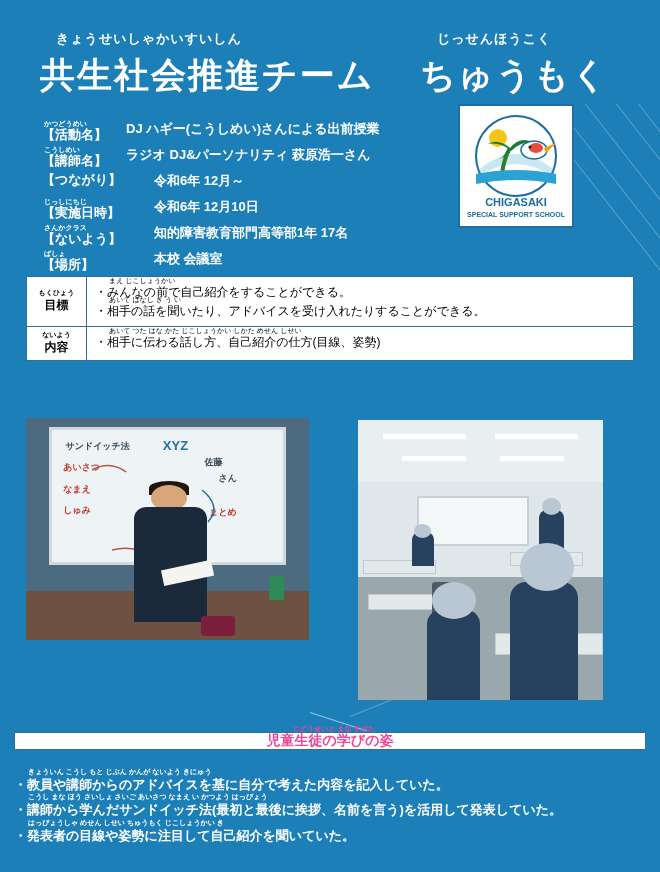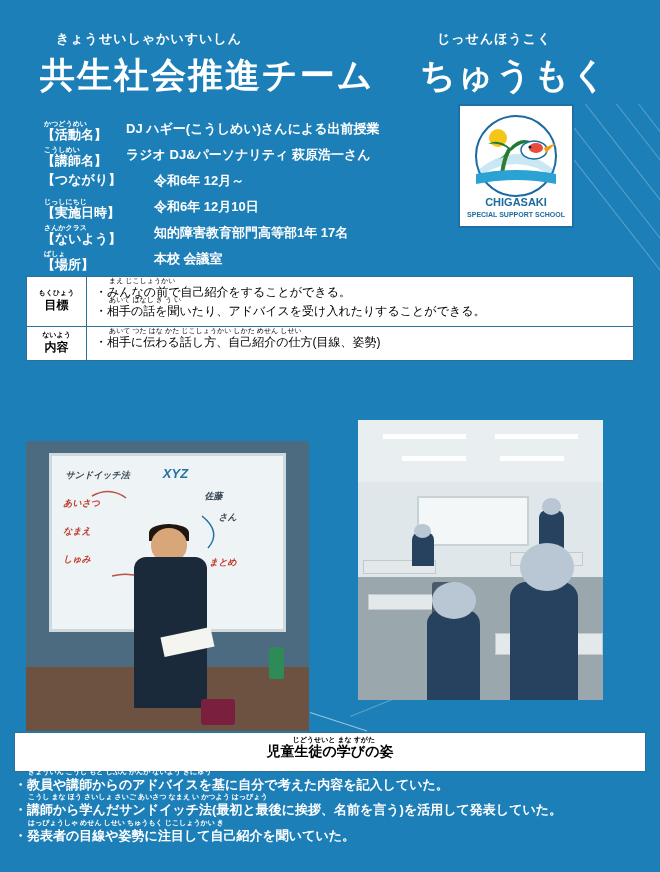--- a/index.html
+++ b/index.html
@@ -84,21 +84,21 @@
     font-size:12px; color:#000; line-height:1.55; position:relative;
   }
   .bullet .rb {
     font-size:7px; position:absolute; top:-7px; white-space:nowrap;
   }
 
   
   .photo {
     position:absolute; background:#4c6b80; overflow:hidden;
   }
-  .photo-left { left:26px; top:441px; width:283px; height:290px;font-style:italic; }
+  .photo-left { left:26px; top:418px; width:283px; height:222px; }
   .photo-right { left:358px; top:420px; width:245px; height:280px; }
 
   
   .wb {
     position:absolute; left:8%; top:4%; width:84%; height:62%;
     background:#eef3f6; border:3px solid #cfd8dd;
   }
   .wb-text { position:absolute; color:#3a4a55; font-size:9px; font-weight:bold; }
   .wb-red { color:#c0392b; }
   .wb-blue { color:#2471a3; }
@@ -163,24 +163,24 @@
   .blurface {
     position:absolute; background:#b9c6d4; border-radius:50%;
     filter: blur(0.5px);
   }
 
   
   .connector { position:absolute; background:rgba(255,255,255,0.55); height:1px; transform-origin:left center; }
 
   
   .footer-title {
-    position:absolute; left:14px; top:732px; width:632px; height:40px;
+    position:absolute; left:14px; top:732px; width:632px; height:18px;
     background:#ffffff; border:1px solid #2d6f96;
     display:flex; align-items:center; justify-content:center;
-    font-size:14px; font-weight:bold; color:#000000;
+    font-size:14px; font-weight:bold; color:#ec4899;
   }
   .footer-title .rbwrap { position:relative; }
   .footer-title .rb { position:absolute; font-size:7px; top:-8px; white-space:nowrap; }
   .footer-list {
     position:absolute; left:14px; top:772px; width:640px;
     color:#ffffff; font-size:13px; font-weight:bold; line-height:1.95;
   }
   .footer-list div { position:relative; white-space:nowrap; }
   .footer-list .rb { position:absolute; font-size:7px; top:-7px; white-space:nowrap; }
 </style>

